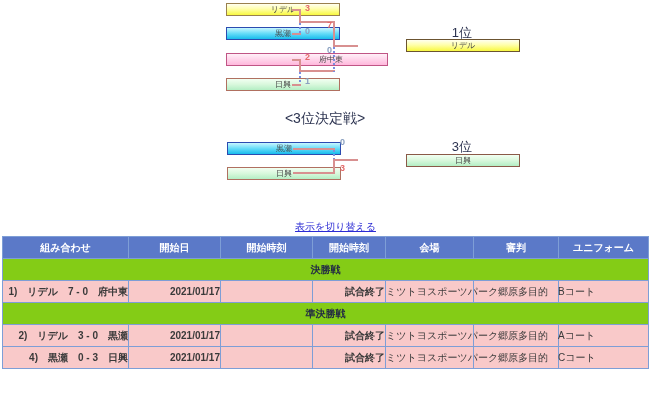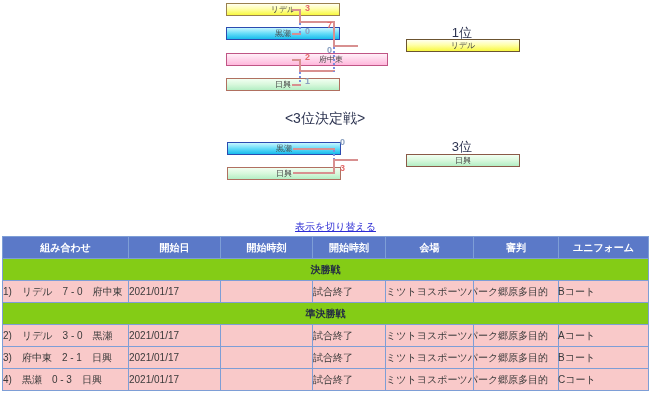--- a/index.html
+++ b/index.html
@@ -30,21 +30,21 @@
   .link-wrap{position:absolute;left:0;top:216px;width:650px;text-align:center;}
   .link-wrap a{color:#2b2bd4;font-size:10px;text-decoration:underline;cursor:pointer;margin-left:21px;}
 
   
   table.sched{position:absolute;left:2px;top:236px;width:646px;border-collapse:collapse;table-layout:fixed;
               font-size:10px;}
   table.sched th, table.sched td{border:1px solid #7e9ed6;height:21px;padding:0;vertical-align:middle;}
   table.sched th{background:#5b79c8;color:#ffffff;font-weight:bold;text-align:center;font-size:10px;}
   td.section{background:#84cc16;color:#222a44;font-weight:bold;text-align:center;}
   tr.match td{background:#f9c9c9;color:#3a3a3a;}
-  td.cl{padding-left:6px;text-align:left;}
+  td.cl{padding-left:6px;text-align:right;font-weight:bold;}
   td.venue{padding-left:6px;text-align:left;white-space:nowrap;overflow:visible;}
 </style>
 </head>
 <body>
 
 <div class="bracket">
 
   <div class="tbox box-yellow" style="left:178px;top:3px;">リデル</div>
   <div class="tbox box-cyan" style="left:178px;top:27px;">黒瀬</div>
   <div class="tbox box-pink" style="left:178px;top:53px;">府中東</div>
@@ -137,29 +137,20 @@
   </tr>
   <tr class="match">
     <td class="cl">2)　リデル　3 - 0　黒瀬</td>
     <td class="cl">2021/01/17</td>
     <td class="cl"></td>
     <td class="cl">試合終了</td>
     <td class="venue">ミツトヨスポーツパーク郷原多目的　Aコート</td>
     <td></td>
     <td></td>
   </tr>
-  <tr class="match">
-    <td class="cl">3)　府中東　2 - 1　日興</td>
-    <td class="cl">2021/01/17</td>
-    <td class="cl"></td>
-    <td class="cl">試合終了</td>
-    <td class="venue">ミツトヨスポーツパーク郷原多目的　Bコート</td>
-    <td></td>
-    <td></td>
-  </tr>
 
   <tr class="match">
     <td class="cl">4)　黒瀬　0 - 3　日興</td>
     <td class="cl">2021/01/17</td>
     <td class="cl"></td>
     <td class="cl">試合終了</td>
     <td class="venue">ミツトヨスポーツパーク郷原多目的　Cコート</td>
     <td></td>
     <td></td>
   </tr>

